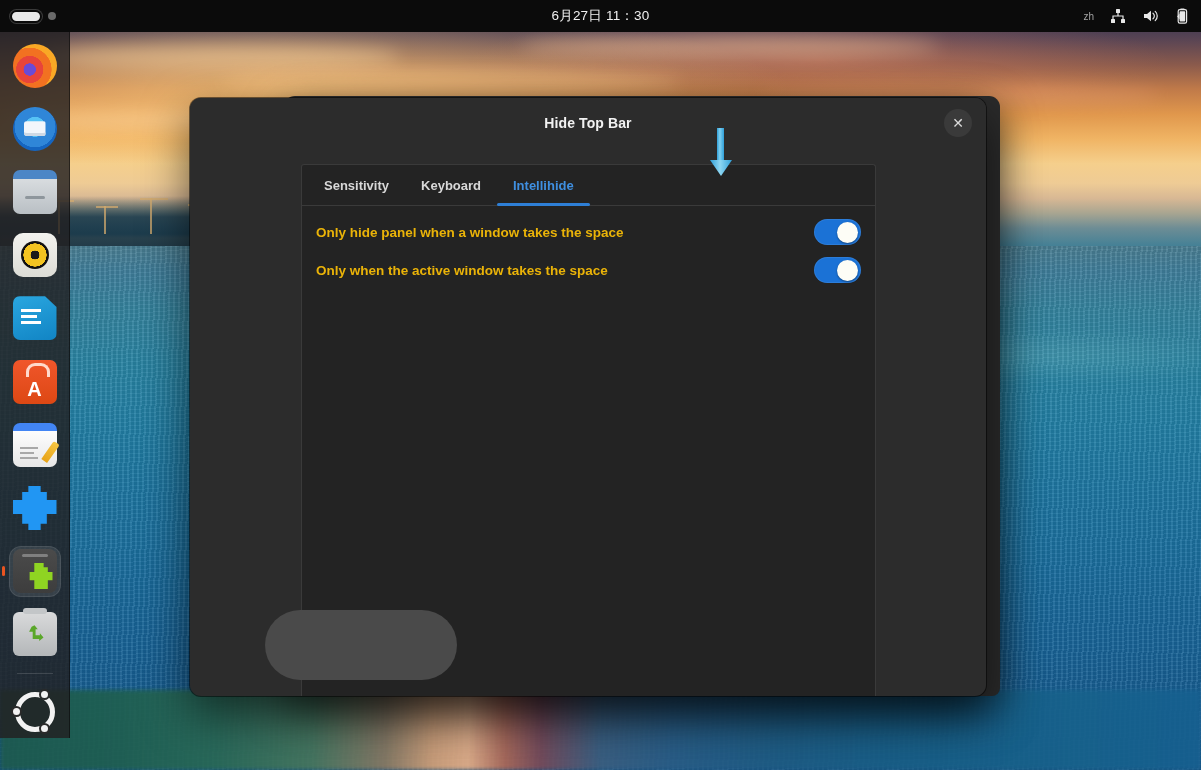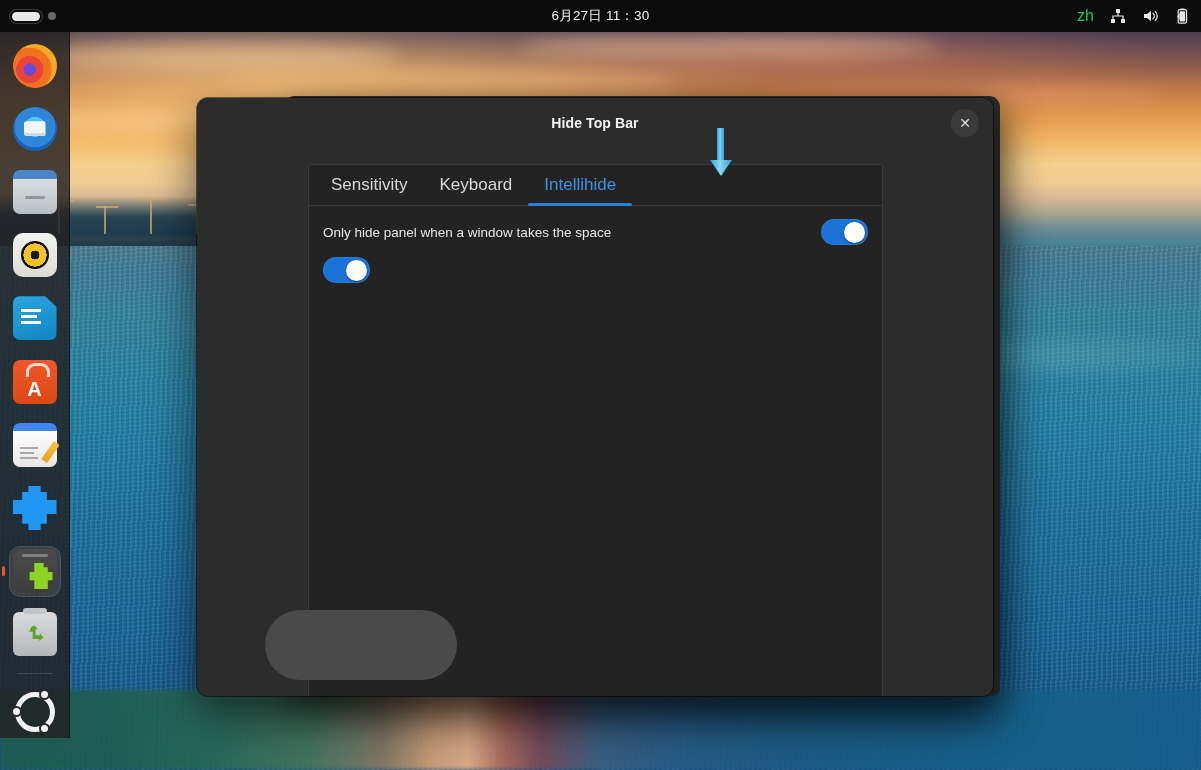--- a/index.html
+++ b/index.html
@@ -89,21 +89,21 @@
   .ws-dot { width:8px; height:8px; border-radius:50%; background:#6a6a6a; }
   .tb-clock {
     position:absolute; left:0; right:0; top:0; height:32px;
     display:flex; align-items:center; justify-content:center;
     font-size:13.5px; color:#f0f0f0; letter-spacing:.2px;
   }
   .tb-right {
     position:absolute; right:12px; top:0; height:32px;
     display:flex; align-items:center; gap:16px;
   }
-  .tb-ime { font-size:16px; color:#22c55e; }
+  .tb-ime { font-size:10px; color:#a3a3a3; }
   .tb-icon { display:flex; align-items:center; }
 
   
   .dock {
     position:absolute; left:0; top:32px; width:70px; height:706px;
     background:rgba(34,32,33,.82);
     border-right:1px solid rgba(0,0,0,.45);
     z-index:30;
     display:flex; flex-direction:column; align-items:center;
     padding-top:8px; gap:12px;
@@ -257,21 +257,21 @@
     background:#3b3b3b; color:#d6d6d6;
     display:flex; align-items:center; justify-content:center;
     font-size:12px; line-height:1;
   }
   .win-btn.sq::after {
     content:""; width:9px; height:9px; border:1.6px solid #d6d6d6;
   }
 
   
   .dialog {
-    position:absolute; left:197px; top:98px; width:796px; height:598px;
+    position:absolute; left:190px; top:98px; width:796px; height:598px;
     background:#2c2c2c; border-radius:11px;
     box-shadow:0 18px 48px rgba(0,0,0,.6), 0 0 0 1px rgba(0,0,0,.5);
     z-index:22; overflow:hidden;
   }
   .dlg-header {
     position:relative; height:50px; background:#2c2c2c;
     display:flex; align-items:center; justify-content:center;
   }
   .dlg-title {
     font-size:14px; font-weight:700; color:#f2f2f2; letter-spacing:.1px;
@@ -288,33 +288,33 @@
     background:#232323;
     border:1px solid #3a3a3a; border-bottom:none;
     border-radius:3px 3px 0 0;
   }
   .tabbar {
     display:flex; height:41px; align-items:stretch;
     border-bottom:1px solid #3a3a3a; padding-left:6px;
   }
   .tab {
     position:relative; display:flex; align-items:center;
-    padding:0 16px; font-size:17px; color:#d8d8d8;
+    padding:0 16px; font-size:13px; color:#d8d8d8;font-weight:bold;
   }
   .tab.active { color:#3f8fe0;text-align:center; }
   .tab.active::after {
     content:""; position:absolute; left:0; right:0; bottom:-1px;
     height:3px; background:#2e7fd6; border-radius:2px;
   }
   .rows { padding:8px 6px 0 6px; }
   .setting-row {
     display:flex; align-items:center; justify-content:space-between;
     height:36px; padding:0 8px; margin-bottom:2px;
   }
-  .setting-label { font-size:13.5px; color:#e5e5e5; }
+  .setting-label { font-size:13.5px; color:#eab308;font-weight:bold; }
   .toggle {
     width:47px; height:26px; border-radius:13px;
     background:#1b72d6; position:relative; flex:none;
     box-shadow:inset 0 0 0 1px rgba(255,255,255,.08);
   }
   .toggle .knob {
     position:absolute; top:2.5px; right:3px;
     width:21px; height:21px; border-radius:50%;
     background:#fdfdf6; box-shadow:0 1px 2px rgba(0,0,0,.4);
   }
@@ -389,20 +389,21 @@
       </div>
 
       <div class="rows">
         <div class="setting-row">
           <span class="setting-label">Only hide panel when a window takes the space</span>
           <span class="toggle">
             <span class="knob"></span>
           </span>
         </div>
         <div class="setting-row">
+          <span class="setting-label">Only when the active window takes the space</span>
           <span class="toggle">
             <span class="knob"></span>
           </span>
         </div>
       </div>
     </div>
   </div>
 
   <div class="ghost-pill"></div>
 

